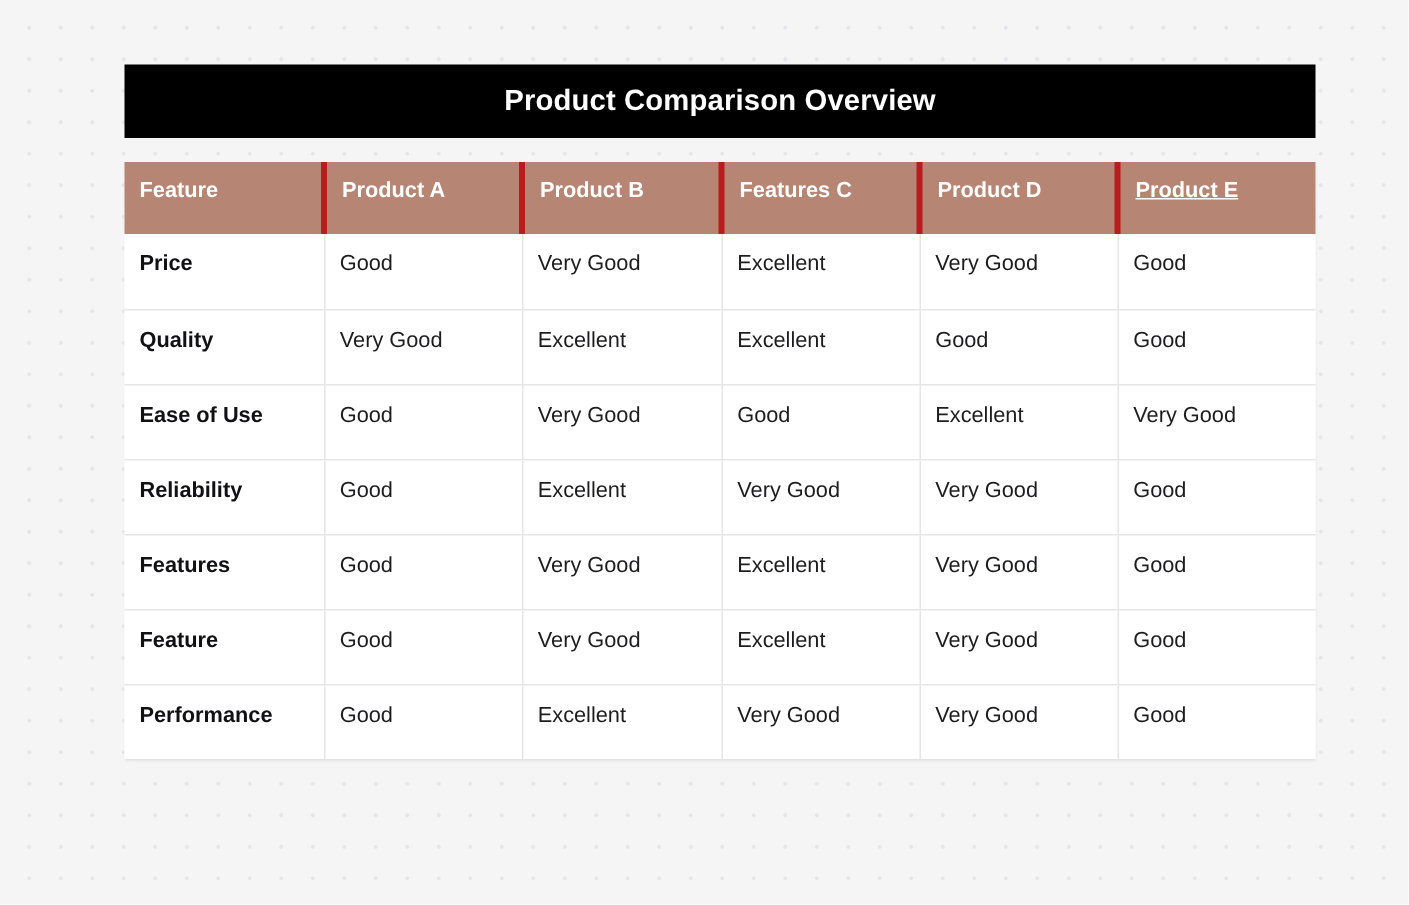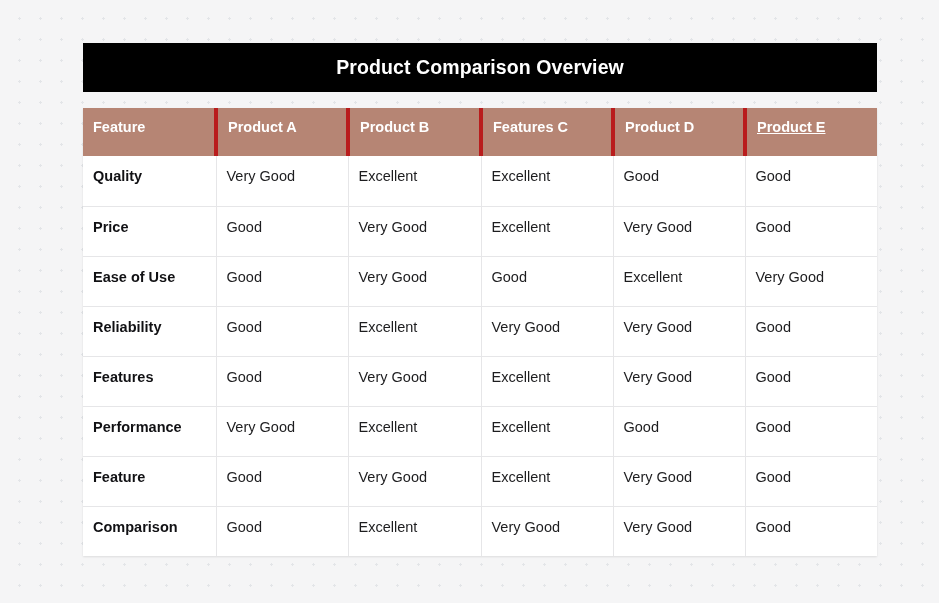--- a/index.html
+++ b/index.html
@@ -129,33 +129,33 @@
         <th>Feature</th>
         <th>Product A</th>
         <th>Product B</th>
         <th>Features C</th>
         <th>Product D</th>
         <th>Product E</th>
       </tr>
     </thead>
     <tbody>
       <tr>
+        <td class="feature-cell">Price</td>
+        <td>Good</td>
+        <td>Very Good</td>
+        <td>Excellent</td>
+        <td>Very Good</td>
+        <td>Good</td>
+      </tr>
+      <tr>
         <td class="feature-cell">Quality</td>
         <td>Very Good</td>
         <td>Excellent</td>
         <td>Excellent</td>
         <td>Good</td>
-        <td>Good</td>
-      </tr>
-      <tr>
-        <td class="feature-cell">Price</td>
-        <td>Good</td>
-        <td>Very Good</td>
-        <td>Excellent</td>
-        <td>Very Good</td>
         <td>Good</td>
       </tr>
       <tr>
         <td class="feature-cell">Ease of Use</td>
         <td>Good</td>
         <td>Very Good</td>
         <td>Good</td>
         <td>Excellent</td>
         <td>Very Good</td>
       </tr>
@@ -169,37 +169,29 @@
       </tr>
       <tr>
         <td class="feature-cell">Features</td>
         <td>Good</td>
         <td>Very Good</td>
         <td>Excellent</td>
         <td>Very Good</td>
         <td>Good</td>
       </tr>
       <tr>
-        <td class="feature-cell">Performance</td>
-        <td>Very Good</td>
-        <td>Excellent</td>
-        <td>Excellent</td>
-        <td>Good</td>
-        <td>Good</td>
-      </tr>
-      <tr>
         <td class="feature-cell">Feature</td>
         <td>Good</td>
         <td>Very Good</td>
         <td>Excellent</td>
         <td>Very Good</td>
         <td>Good</td>
       </tr>
       <tr>
-        <td class="feature-cell">Comparison</td>
+        <td class="feature-cell">Performance</td>
         <td>Good</td>
         <td>Excellent</td>
         <td>Very Good</td>
         <td>Very Good</td>
         <td>Good</td>
       </tr>
     </tbody>
   </table>
 
 </div>

